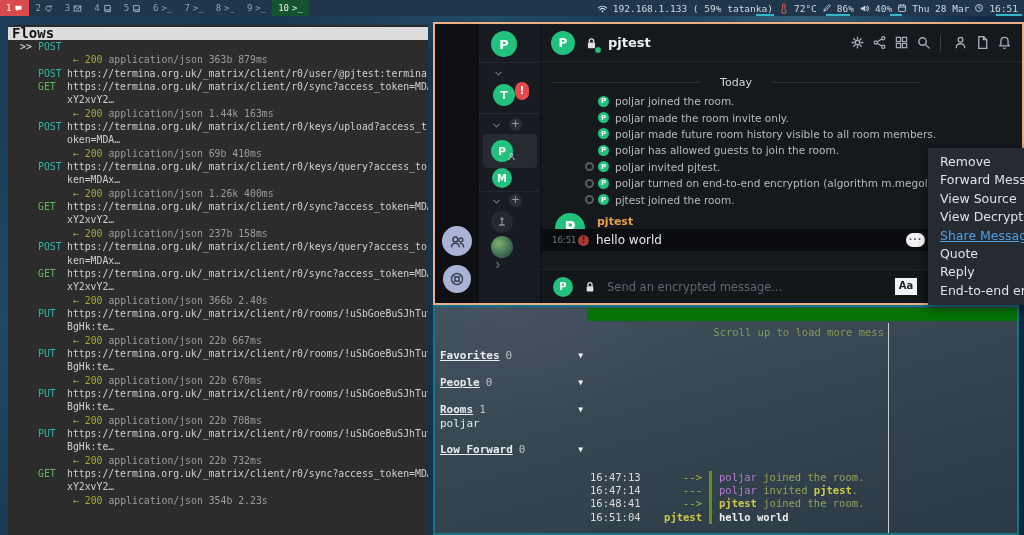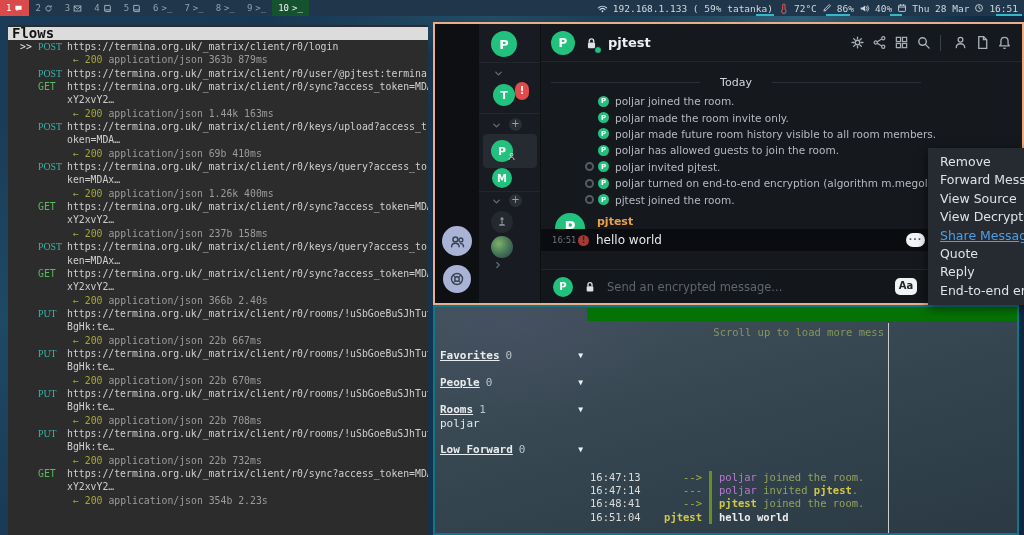--- a/index.html
+++ b/index.html
@@ -33,21 +33,21 @@
 
   
   #mitm{ position:absolute; left:8px; top:25px; width:420px; height:510px;
     background:#2c2c2c; font-family:"DejaVu Sans Mono", monospace; overflow:hidden; }
   #mitm-title{ position:absolute; left:0; top:2px; width:100%; height:13px;
     background:#dcdcdc; color:#141414; font-size:14px; font-weight:bold; padding-left:4px; line-height:13px; }
   #mitm-body{ position:absolute; left:0; top:15px; right:0; font-size:9.8px; line-height:13.35px; color:#cfcfcf; }
   .fl{ position:relative; height:13.35px; white-space:nowrap; padding-left:59px; }
   .fl .mk{ position:absolute; left:12px; color:#e8e8e8; }
   .fl .fm{ position:absolute; left:30px; }
-  .fm.post,.fm.put{ color:#35b5aa;font-family:Liberation Serif, serif; } .fm.get{ color:#5db75d; }
+  .fm.post,.fm.put{ color:#35b5aa; } .fm.get{ color:#5db75d; }
   .fl.resp{ padding-left:65px; }
   .fl .arr,.fl .code{ color:#a8a838; }
   .fl .meta{ color:#9c9c9c; }
 
   
   #matrix{ position:absolute; left:433px; top:22px; width:591px; height:283px;
     border:2px solid #eeae85; background:#15181d; display:flex; }
   .mx-rail{ position:relative; width:44px; background:#0d0f13; flex:none; }
   .fab{ position:absolute; border-radius:50%; background:#a9b3d6; color:#3a4150;
     display:flex; align-items:center; justify-content:center; }
@@ -90,21 +90,21 @@
   .msg-err{ width:11px; height:11px; border-radius:50%; background:#a23b35; color:#4c1714; font-size:8px;
     font-weight:bold; text-align:center; line-height:11px; margin-right:7px; flex:none; }
   .msg-text{ color:#e6e8ea; font-size:12px; }
   .more-pill{ position:absolute; left:365px; top:4px; width:19px; height:14px; border-radius:8px;
     background:#f2f3f5; color:#4a4f55; font-size:9px; font-weight:bold; text-align:center; line-height:12px; letter-spacing:1px; }
   .mx-composer{ height:34px; flex:none; border-top:1px solid #23262c; background:#13161a;
     position:relative; display:flex; align-items:center; }
   .mx-composer .avatar{ width:20px; height:20px; font-size:10px; margin-left:12px; }
   .comp-lock{ margin-left:10px; color:#dfe3e7; }
   .comp-ph{ margin-left:10px; color:#5f666e; font-size:11.5px; }
-  .aa-pill{ position:absolute; left:354px; top:8px; width:22px; height:17px; border-radius:5px;
+  .aa-pill{ position:absolute; left:354px; top:8px; width:22px; height:17px; border-radius:0;
     background:#f2f3f5; color:#22262b; font-size:10px; font-weight:bold; text-align:center; line-height:16px; }
   #mx-menu{ position:absolute; left:493px; top:124px; width:158px; background:#262a31;
     box-shadow:0 3px 10px rgba(0,0,0,.55); padding:5px 0; z-index:50; }
   .menu-item{ height:18.4px; line-height:18.4px; padding:0 12px; color:#dfe2e6; font-size:12.5px; white-space:nowrap; }
   .menu-item.active{ color:#4d9fe6; text-decoration:underline; }
 
   
   #weechat{ position:absolute; left:433px; top:305px; width:586px; height:230px;
     border:2px solid #117687; font-family:"DejaVu Sans Mono", monospace;
     background:
@@ -313,21 +313,21 @@
     </div>
     <div class="bar-accent" style="left:756px;width:18px"></div>
     <div class="bar-accent" style="left:826px;width:24px"></div>
     <div class="bar-accent" style="left:890px;width:12px"></div>
     <div class="bar-accent" style="left:996px;width:26px"></div>
   </header>
 
   <section id="mitm">
     <div id="mitm-title">Flows</div>
     <div id="mitm-body">
-      <div class="fl"><span class="mk">&gt;&gt;</span><span class="fm post">POST</span><span class="url">https://termina.org.uk/_matrix/client/r0/login</span></div>
+      <div class="fl"><span class="mk">&gt;&gt;</span><span class="fm post">POST</span></div>
       <div class="fl resp"><span class="arr">←</span> <span class="code">200</span> <span class="meta">application/json 363b 879ms</span></div>
 
       <div class="fl"><span class="fm post">POST</span><span class="url">https://termina.org.uk/_matrix/client/r0/user/@pjtest:termina</span></div>
 
       <div class="fl"><span class="fm get">GET</span><span class="url">https://termina.org.uk/_matrix/client/r0/sync?access_token=MDA</span></div>
       <div class="fl"><span>xY2xvY2…</span></div>
       <div class="fl resp"><span class="arr">←</span> <span class="code">200</span> <span class="meta">application/json 1.44k 163ms</span></div>
 
       <div class="fl"><span class="fm post">POST</span><span class="url">https://termina.org.uk/_matrix/client/r0/keys/upload?access_t</span></div>
       <div class="fl"><span>oken=MDA…</span></div>

